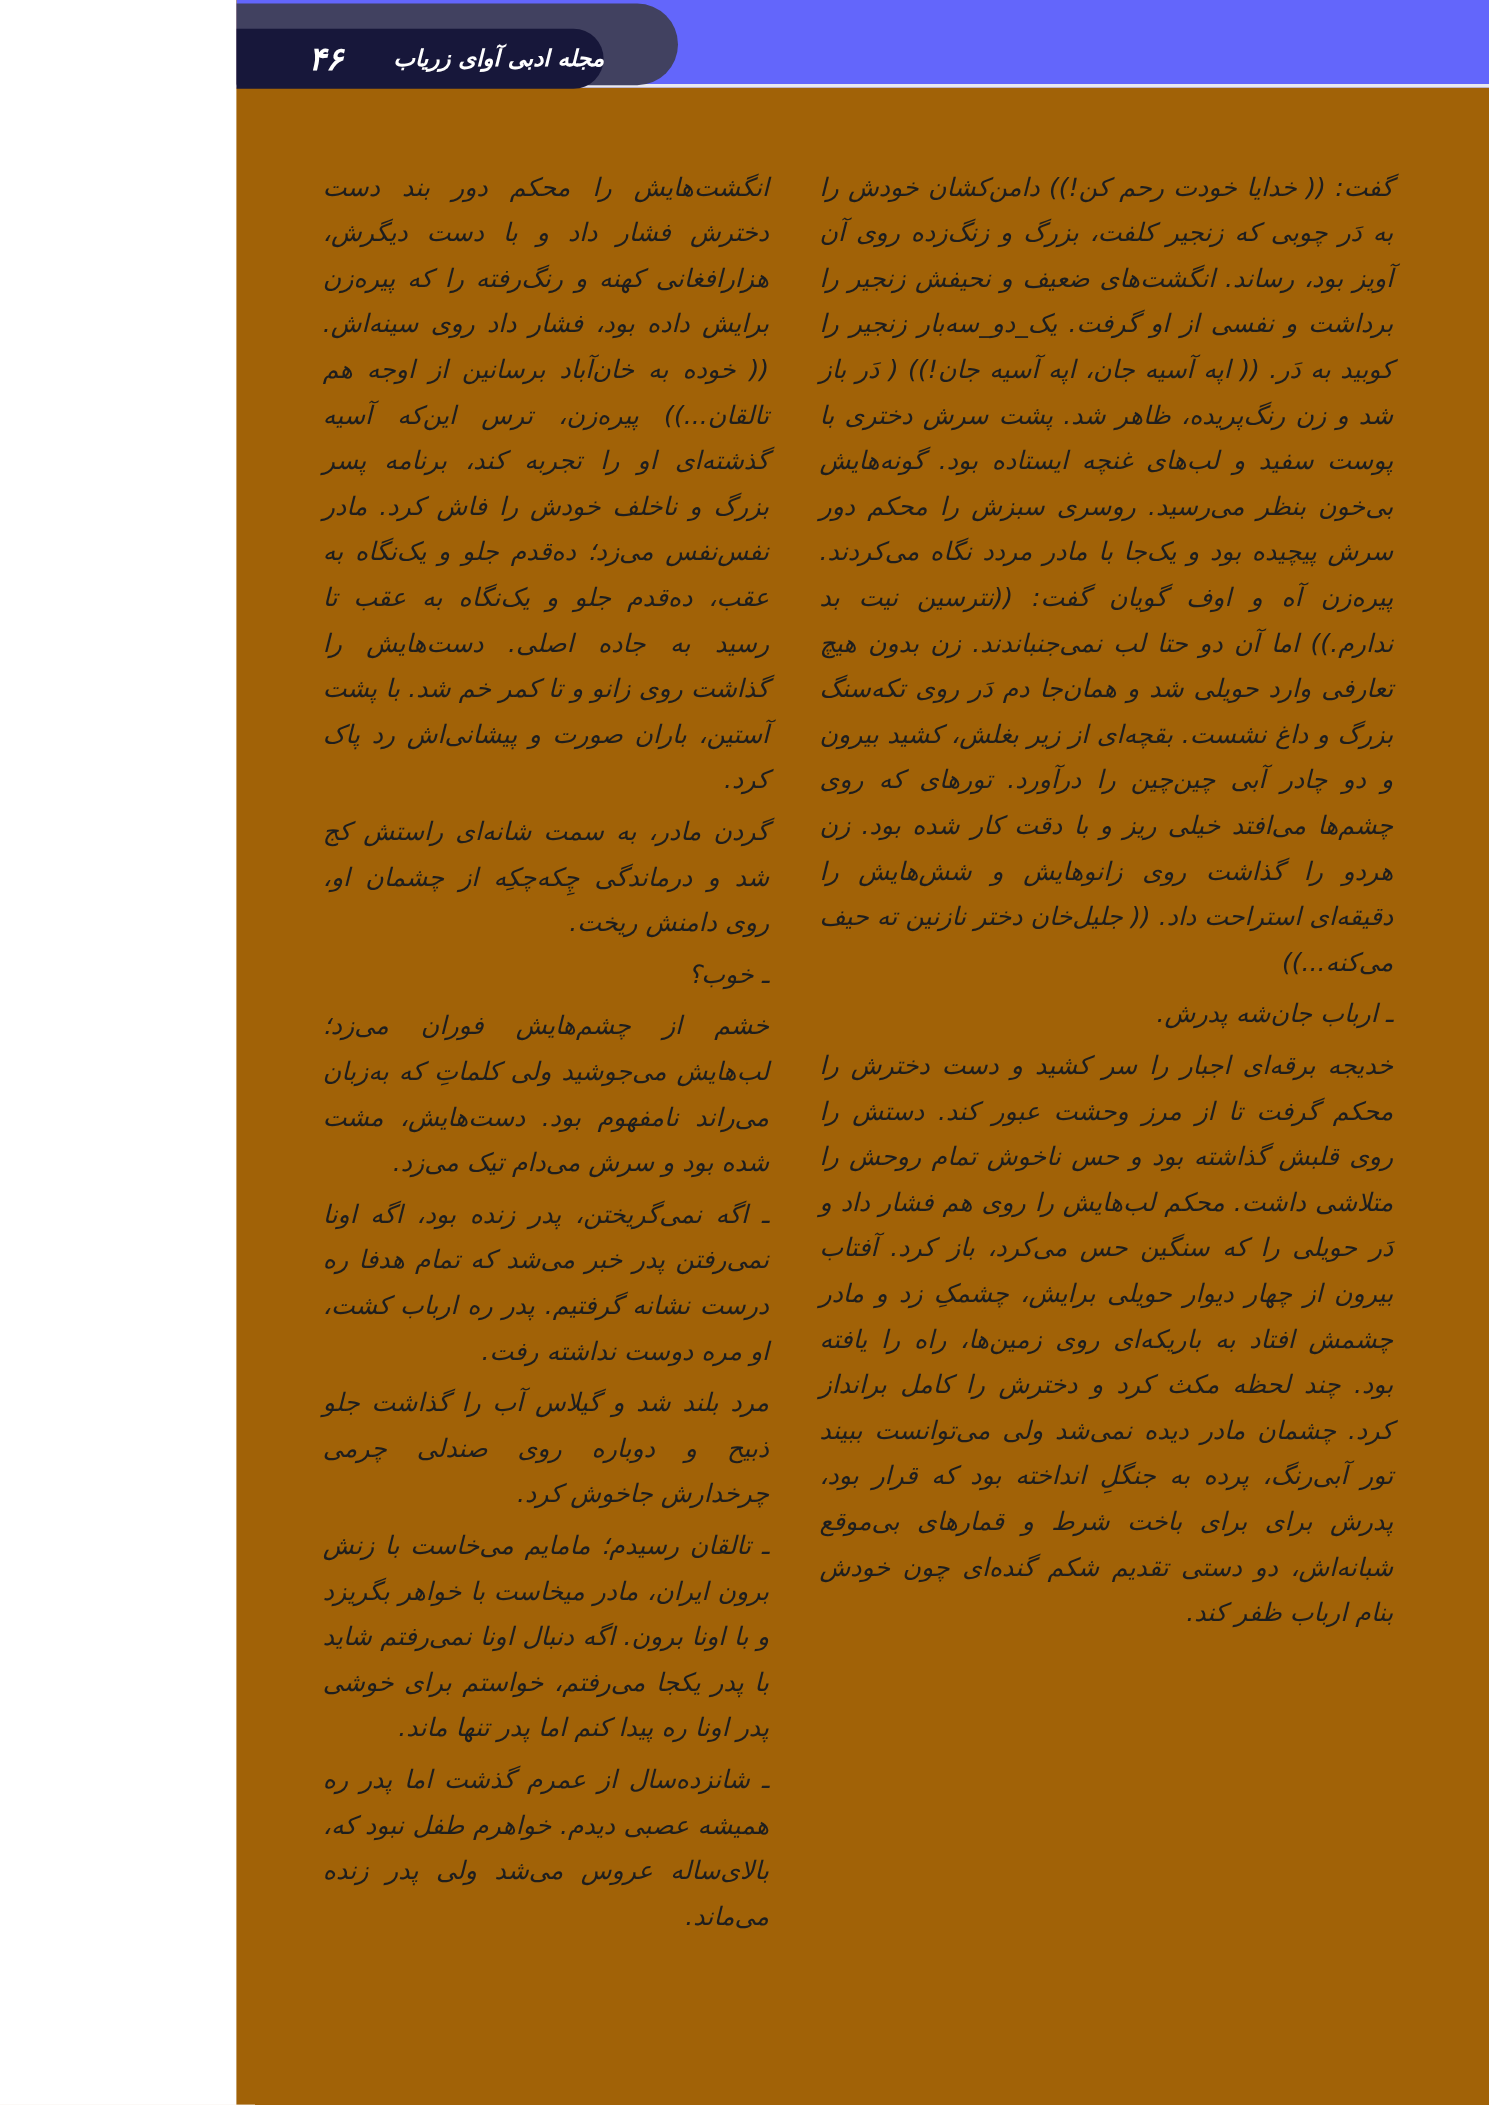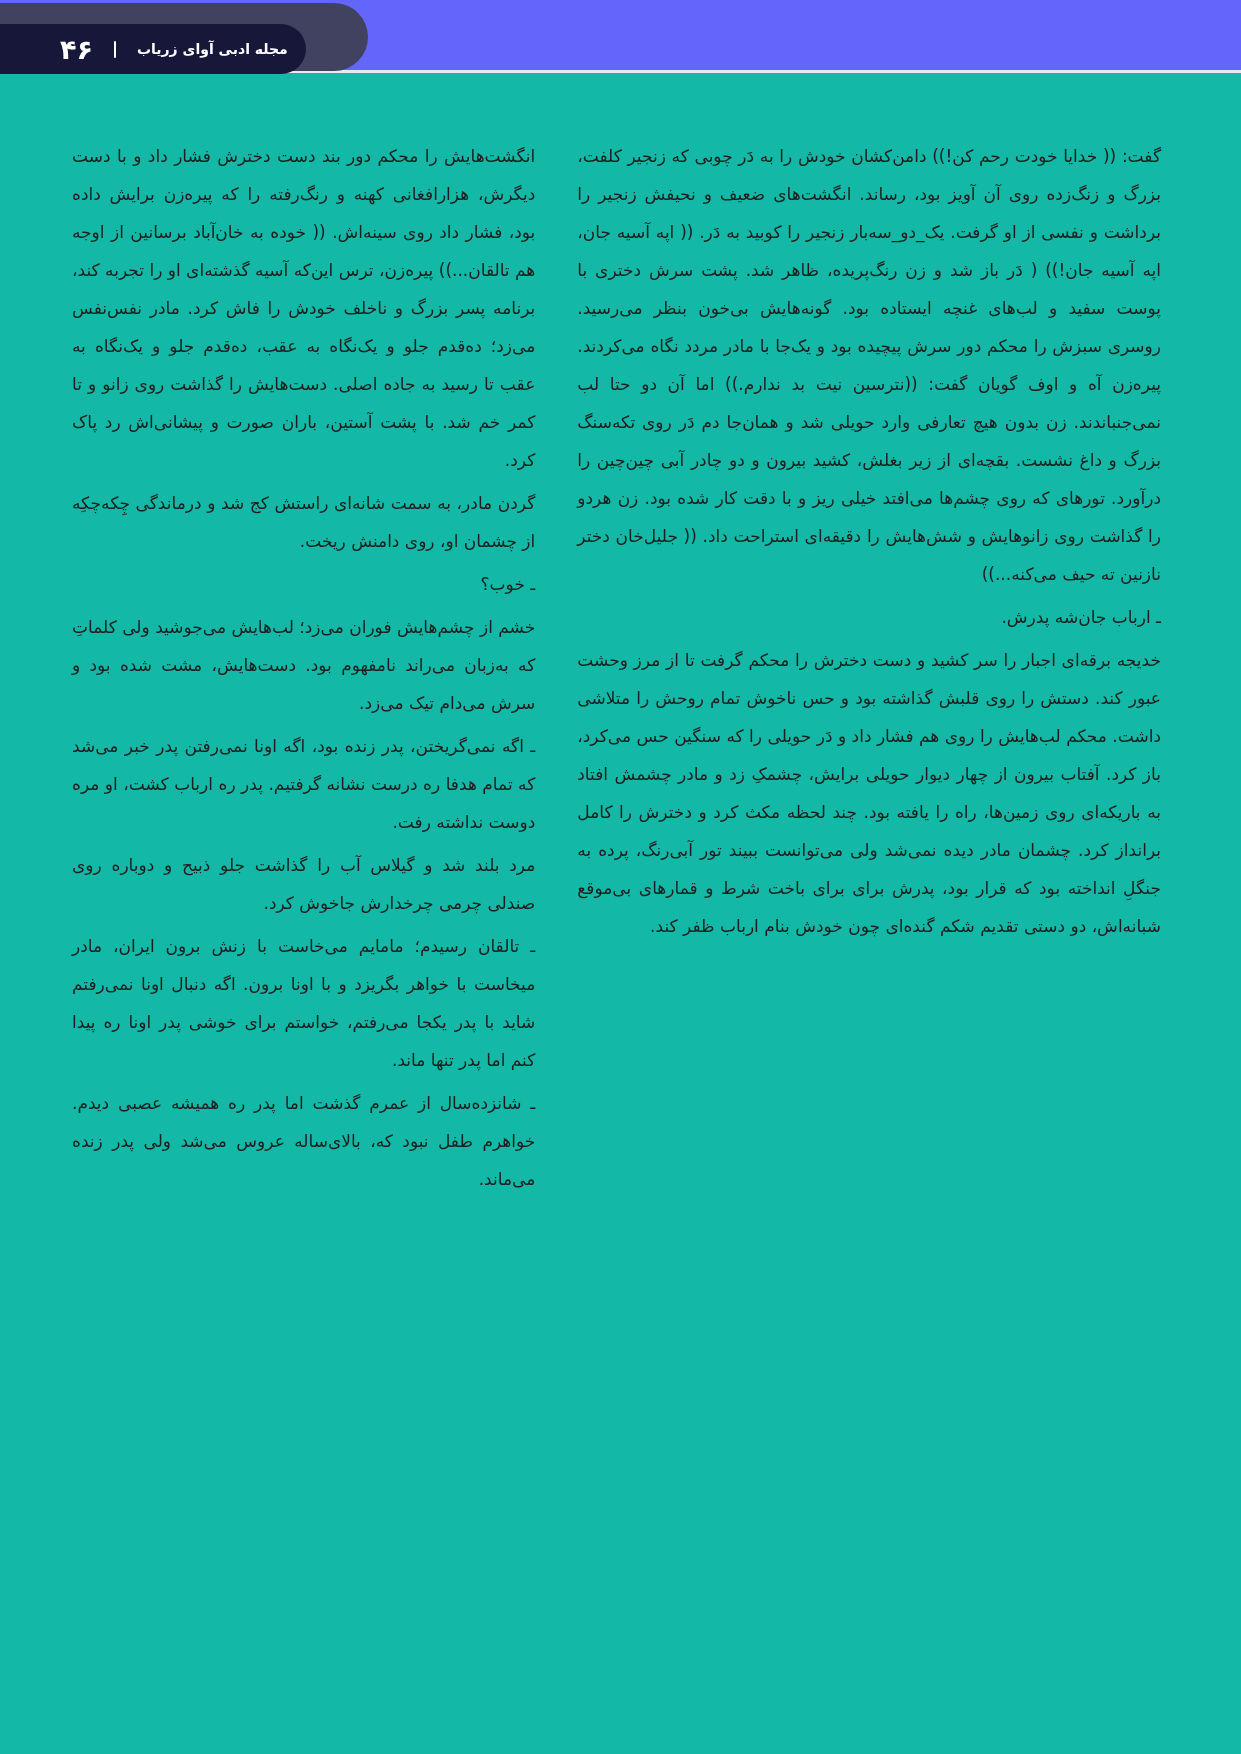--- a/index.html
+++ b/index.html
@@ -4,23 +4,24 @@
 <style>
   * { box-sizing: border-box; }
   html, body { margin: 0; padding: 0; background: #ffffff; }
   body {
     width: 1241px; height: 1754px;
     font-family: "DejaVu Sans", sans-serif;
     direction: rtl;
   }
   .page {
     position: relative;
-    width: 1241px; height: 1754px;
-    background: #14b8a6;
+    width: 1044px; height: 1754px;
+    background: #a16207;
     overflow: hidden;
+    font-style: italic;
   }
 
   
   .header-bar {
     position: relative;
     width: 100%; height: 73px;
     background: #6366fb;
     border-bottom: 3px solid #e9e9f0;
     direction: ltr;
   }
@@ -48,37 +49,37 @@
     line-height: 1;
   }
   .header-sep {
     width: 2px; height: 17px;
     background: #ffffff;
     margin: 0 21px;
     border-radius: 1px;
   }
   .mag-title {
     color: #ffffff;
-    font-size: 14px;
+    font-size: 19px;
     font-weight: bold;
     direction: rtl;
     white-space: nowrap;
   }
 
   
   .content {
     display: flex;
     direction: rtl;
     gap: 42px;
     padding: 64px 80px 0 72px;
     color: #1e1e1e;
   }
   .col {
     text-align: justify;
-    font-size: 17px;
+    font-size: 21px;
     line-height: 38px;
   }
   .col-right { flex: 0 0 53.6%; }
   .col-left  { flex: 1 1 auto; }
   .col p { margin: 0 0 5px 0; }
 </style>
 </head>
 <body>
 
 <div class="page">

